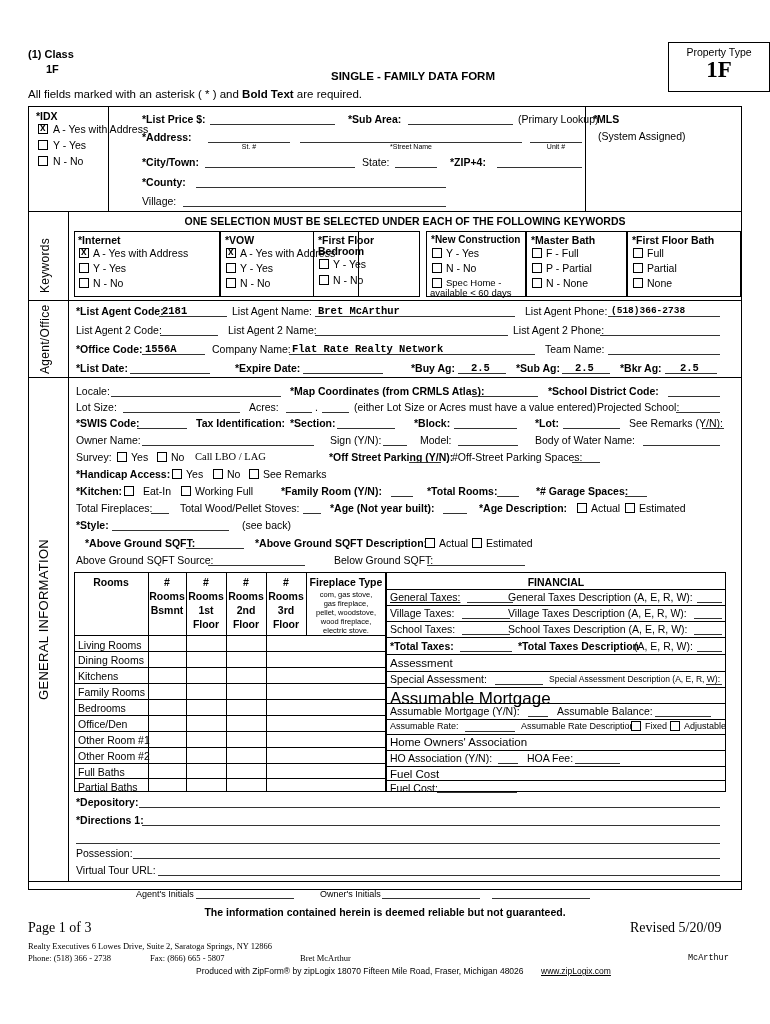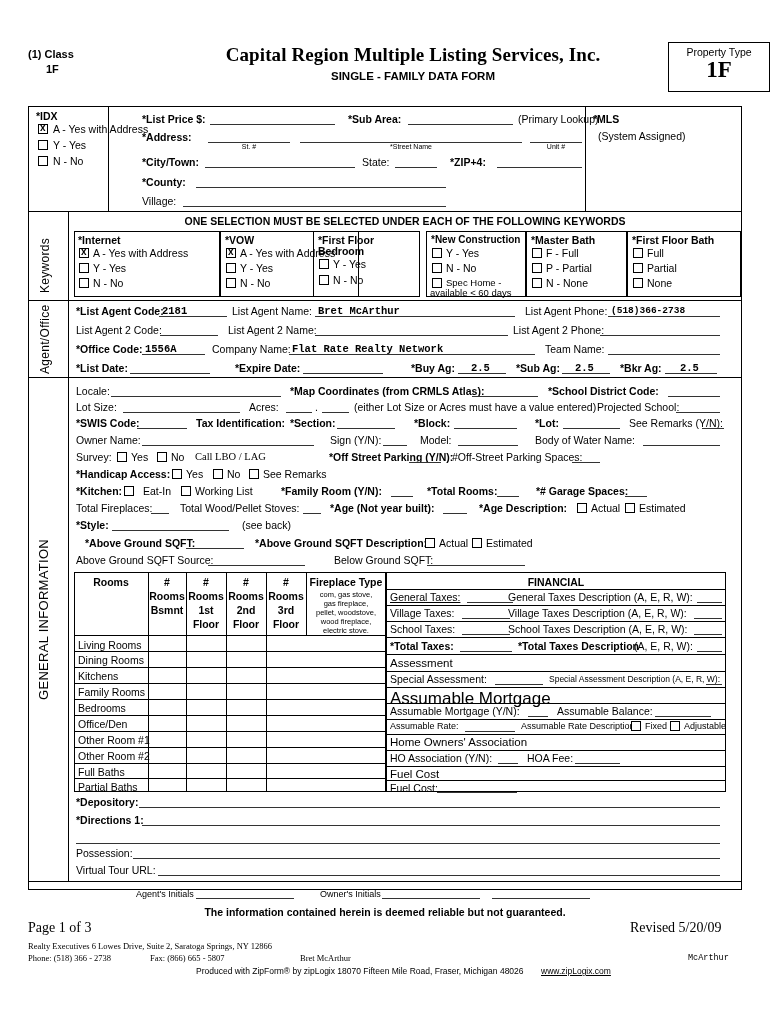--- a/index.html
+++ b/index.html
@@ -113,28 +113,30 @@
   .footer-t { position: absolute; font-size: 8.5px; white-space: nowrap; }
 </style>
 </head>
 <body>
 
 <div class="page">
 
   <div class="hdr">
     <div class="cls-lbl">(1) Class</div>
     <div class="cls-val">1F</div>
-    <div class="org-title">Capital Region Multiple Listing Services, Inc.</div>
     <div class="form-sub">SINGLE - FAMILY DATA FORM</div>
     <div class="ptype-box">
       <div class="ptype-lbl">Property Type</div>
       <div class="ptype-val">1F</div>
     </div>
   </div>
 
+  <div class="req-note">
+    <span>All fields marked with an asterisk ( * ) and </span><b>Bold Text</b><span> are required.</span>
+  </div>
 
   <div class="bx" style="left:28px; top:106px; width:714px; height:784px;"></div>
 
   <div class="ln" style="left:28px; top:211px; width:714px; height:1.4px;"></div>
   <div class="ln" style="left:28px; top:300px; width:714px; height:1.4px;"></div>
   <div class="ln" style="left:28px; top:377px; width:714px; height:1.4px;"></div>
   <div class="ln" style="left:28px; top:881px; width:714px; height:1.3px;"></div>
 
   <div class="ln" style="left:108px; top:106px; width:1.3px; height:105px;"></div>
   <div class="ln" style="left:585px; top:106px; width:1.3px; height:105px;"></div>
@@ -361,21 +363,21 @@
     <div class="t" style="left:186px; top:468px;">Yes</div>
     <div class="cb" style="left:213px; top:469px;"></div>
     <div class="t" style="left:227px; top:468px;">No</div>
     <div class="cb" style="left:249px; top:469px;"></div>
     <div class="t" style="left:263px; top:468px;">See Remarks</div>
 
     <div class="tb" style="left:76px; top:485px;">*Kitchen:</div>
     <div class="cb" style="left:124px; top:486px;"></div>
     <div class="t" style="left:143px; top:485px;">Eat-In</div>
     <div class="cb" style="left:181px; top:486px;"></div>
-    <div class="t" style="left:195px; top:485px;">Working List</div>
+    <div class="t" style="left:195px; top:485px;">Working Full</div>
     <div class="tb" style="left:281px; top:485px;">*Family Room (Y/N):</div>
     <div class="ul" style="left:391px; top:496px; width:22px;"></div>
     <div class="tb" style="left:427px; top:485px;">*Total Rooms:</div>
     <div class="ul" style="left:497px; top:496px; width:22px;"></div>
     <div class="tb" style="left:536px; top:485px;">*# Garage Spaces:</div>
     <div class="ul" style="left:625px; top:496px; width:22px;"></div>
 
     <div class="t" style="left:76px; top:502px;">Total Fireplaces:</div>
     <div class="ul" style="left:151px; top:513px; width:18px;"></div>
     <div class="t" style="left:180px; top:502px;">Total Wood/Pellet Stoves:</div>

